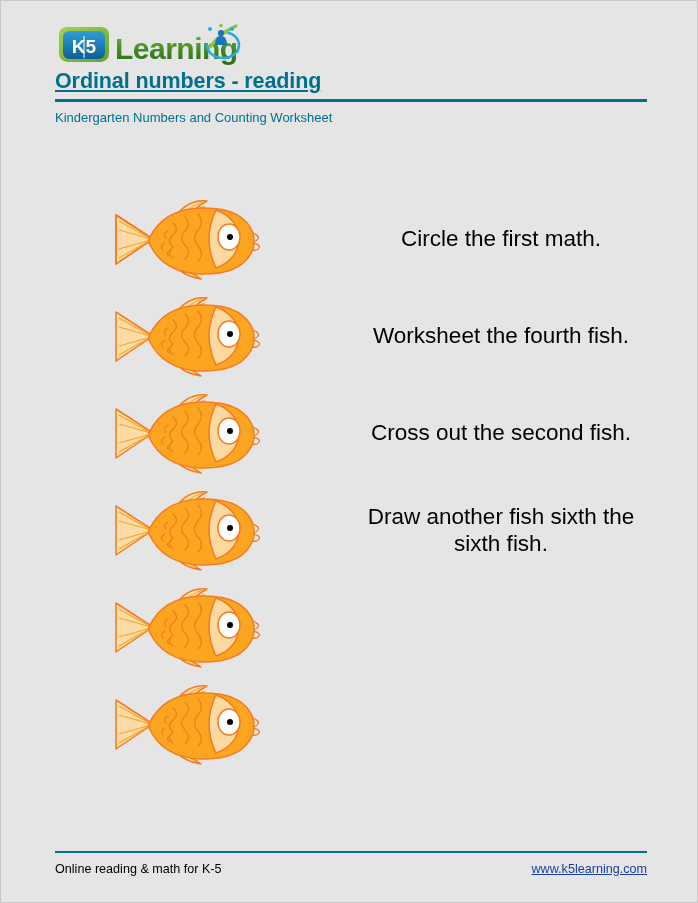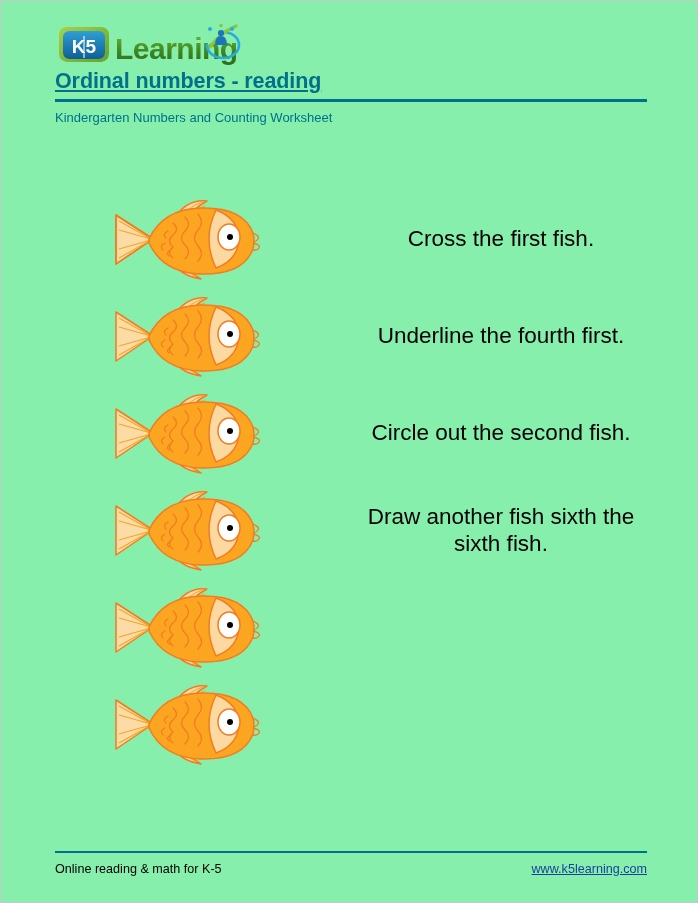--- a/index.html
+++ b/index.html
@@ -7,21 +7,21 @@
     padding: 0;
     background: #ffffff;
   }
   body {
     font-family: "Liberation Sans", sans-serif;
   }
   .page {
     position: relative;
     width: 698px;
     height: 903px;
-    background: #86efac;
+    background: #e5e5e5;
     border: 1px solid #c8c8c8;
     box-sizing: border-box;
     overflow: hidden;
   }
 
   
   .header {
     position: absolute;
     left: 54px;
     top: 22px;
@@ -184,75 +184,75 @@
             <circle cx="117" cy="40" r="3" fill="#000000" stroke="none"></circle>
           </g>
           <g fill="none" stroke="#f47b20" stroke-width="1.2" stroke-linecap="round">
             <path d="M72 20 q7 7 0 14 q-7 7 0 14 q7 7 0 14"></path>
             <path d="M85 17 q7 8 0 16 q-7 8 0 16 q7 8 0 15"></path>
             <path d="M60 26 q7 6 0 12 q-7 6 0 12 q-7 6 0 11"></path>
             <path d="M55 34 q-6 3 -2 7 M52 46 q-6 3 -2 7 M58 53 q-6 3 -2 6"></path>
           </g>
         </svg>
       </div>
-      <div class="instr-cell">Cross the first fish.</div>
-    </div>
-
-    <div class="row">
-      <div class="fish-cell">
-        <svg width="152" height="86" viewBox="0 0 152 86">
-          <g stroke="#f47b20" stroke-width="1.5" stroke-linejoin="round">
-            <path d="M3 18 L40 42 L3 67 Z" fill="#fbdba6"></path>
-            <path d="M6 24 L38 42 M6 33 L38 42 M6 52 L38 43 M6 61 L38 43" stroke="#f6a623" stroke-width="1.1" fill="none"></path>
-            <path d="M60 24 q12 -22 34 -20 q-16 8 -22 24 z" fill="#fbdba6"></path>
-            <path d="M68 20 q10 -12 22 -15 M72 23 q10 -11 20 -14 M76 26 q9 -9 18 -12" stroke="#f6a623" stroke-width="1" fill="none"></path>
-            <path d="M60 62 q4 16 28 20 q-18 -10 -20 -21 z" fill="#fbdba6"></path>
-            <path d="M66 66 q8 10 18 14 M70 66 q7 9 15 13" stroke="#f6a623" stroke-width="1" fill="none"></path>
-            <path d="M36 42 q14 -30 52 -31 q42 -1 52 25 q2 8 0 16 q-10 26 -52 25 q-38 -1 -52 -31 z" fill="#fca521"></path>
-            <path d="M103 13 q22 8 23 29 q-1 21 -23 29 q-14 -29 0 -58 z" fill="#fbd9a0"></path>
-            <path d="M140 36 q7 3 5 6 q-2 3 -5 3 M140 46 q8 2 6 5 q-2 3 -6 2" fill="none" stroke="#f47b20" stroke-width="1.3"></path>
-            <ellipse cx="116" cy="40" rx="11" ry="13" fill="#ffffff"></ellipse>
-            <circle cx="117" cy="40" r="3" fill="#000000" stroke="none"></circle>
-          </g>
-          <g fill="none" stroke="#f47b20" stroke-width="1.2" stroke-linecap="round">
-            <path d="M72 20 q7 7 0 14 q-7 7 0 14 q7 7 0 14"></path>
-            <path d="M85 17 q7 8 0 16 q-7 8 0 16 q7 8 0 15"></path>
-            <path d="M60 26 q7 6 0 12 q-7 6 0 12 q-7 6 0 11"></path>
-            <path d="M55 34 q-6 3 -2 7 M52 46 q-6 3 -2 7 M58 53 q-6 3 -2 6"></path>
-          </g>
-        </svg>
-      </div>
-      <div class="instr-cell">Underline the fourth first.</div>
-    </div>
-
-    <div class="row">
-      <div class="fish-cell">
-        <svg width="152" height="86" viewBox="0 0 152 86">
-          <g stroke="#f47b20" stroke-width="1.5" stroke-linejoin="round">
-            <path d="M3 18 L40 42 L3 67 Z" fill="#fbdba6"></path>
-            <path d="M6 24 L38 42 M6 33 L38 42 M6 52 L38 43 M6 61 L38 43" stroke="#f6a623" stroke-width="1.1" fill="none"></path>
-            <path d="M60 24 q12 -22 34 -20 q-16 8 -22 24 z" fill="#fbdba6"></path>
-            <path d="M68 20 q10 -12 22 -15 M72 23 q10 -11 20 -14 M76 26 q9 -9 18 -12" stroke="#f6a623" stroke-width="1" fill="none"></path>
-            <path d="M60 62 q4 16 28 20 q-18 -10 -20 -21 z" fill="#fbdba6"></path>
-            <path d="M66 66 q8 10 18 14 M70 66 q7 9 15 13" stroke="#f6a623" stroke-width="1" fill="none"></path>
-            <path d="M36 42 q14 -30 52 -31 q42 -1 52 25 q2 8 0 16 q-10 26 -52 25 q-38 -1 -52 -31 z" fill="#fca521"></path>
-            <path d="M103 13 q22 8 23 29 q-1 21 -23 29 q-14 -29 0 -58 z" fill="#fbd9a0"></path>
-            <path d="M140 36 q7 3 5 6 q-2 3 -5 3 M140 46 q8 2 6 5 q-2 3 -6 2" fill="none" stroke="#f47b20" stroke-width="1.3"></path>
-            <ellipse cx="116" cy="40" rx="11" ry="13" fill="#ffffff"></ellipse>
-            <circle cx="117" cy="40" r="3" fill="#000000" stroke="none"></circle>
-          </g>
-          <g fill="none" stroke="#f47b20" stroke-width="1.2" stroke-linecap="round">
-            <path d="M72 20 q7 7 0 14 q-7 7 0 14 q7 7 0 14"></path>
-            <path d="M85 17 q7 8 0 16 q-7 8 0 16 q7 8 0 15"></path>
-            <path d="M60 26 q7 6 0 12 q-7 6 0 12 q-7 6 0 11"></path>
-            <path d="M55 34 q-6 3 -2 7 M52 46 q-6 3 -2 7 M58 53 q-6 3 -2 6"></path>
-          </g>
-        </svg>
-      </div>
-      <div class="instr-cell">Circle out the second fish.</div>
+      <div class="instr-cell">Circle the first math.</div>
+    </div>
+
+    <div class="row">
+      <div class="fish-cell">
+        <svg width="152" height="86" viewBox="0 0 152 86">
+          <g stroke="#f47b20" stroke-width="1.5" stroke-linejoin="round">
+            <path d="M3 18 L40 42 L3 67 Z" fill="#fbdba6"></path>
+            <path d="M6 24 L38 42 M6 33 L38 42 M6 52 L38 43 M6 61 L38 43" stroke="#f6a623" stroke-width="1.1" fill="none"></path>
+            <path d="M60 24 q12 -22 34 -20 q-16 8 -22 24 z" fill="#fbdba6"></path>
+            <path d="M68 20 q10 -12 22 -15 M72 23 q10 -11 20 -14 M76 26 q9 -9 18 -12" stroke="#f6a623" stroke-width="1" fill="none"></path>
+            <path d="M60 62 q4 16 28 20 q-18 -10 -20 -21 z" fill="#fbdba6"></path>
+            <path d="M66 66 q8 10 18 14 M70 66 q7 9 15 13" stroke="#f6a623" stroke-width="1" fill="none"></path>
+            <path d="M36 42 q14 -30 52 -31 q42 -1 52 25 q2 8 0 16 q-10 26 -52 25 q-38 -1 -52 -31 z" fill="#fca521"></path>
+            <path d="M103 13 q22 8 23 29 q-1 21 -23 29 q-14 -29 0 -58 z" fill="#fbd9a0"></path>
+            <path d="M140 36 q7 3 5 6 q-2 3 -5 3 M140 46 q8 2 6 5 q-2 3 -6 2" fill="none" stroke="#f47b20" stroke-width="1.3"></path>
+            <ellipse cx="116" cy="40" rx="11" ry="13" fill="#ffffff"></ellipse>
+            <circle cx="117" cy="40" r="3" fill="#000000" stroke="none"></circle>
+          </g>
+          <g fill="none" stroke="#f47b20" stroke-width="1.2" stroke-linecap="round">
+            <path d="M72 20 q7 7 0 14 q-7 7 0 14 q7 7 0 14"></path>
+            <path d="M85 17 q7 8 0 16 q-7 8 0 16 q7 8 0 15"></path>
+            <path d="M60 26 q7 6 0 12 q-7 6 0 12 q-7 6 0 11"></path>
+            <path d="M55 34 q-6 3 -2 7 M52 46 q-6 3 -2 7 M58 53 q-6 3 -2 6"></path>
+          </g>
+        </svg>
+      </div>
+      <div class="instr-cell">Worksheet the fourth fish.</div>
+    </div>
+
+    <div class="row">
+      <div class="fish-cell">
+        <svg width="152" height="86" viewBox="0 0 152 86">
+          <g stroke="#f47b20" stroke-width="1.5" stroke-linejoin="round">
+            <path d="M3 18 L40 42 L3 67 Z" fill="#fbdba6"></path>
+            <path d="M6 24 L38 42 M6 33 L38 42 M6 52 L38 43 M6 61 L38 43" stroke="#f6a623" stroke-width="1.1" fill="none"></path>
+            <path d="M60 24 q12 -22 34 -20 q-16 8 -22 24 z" fill="#fbdba6"></path>
+            <path d="M68 20 q10 -12 22 -15 M72 23 q10 -11 20 -14 M76 26 q9 -9 18 -12" stroke="#f6a623" stroke-width="1" fill="none"></path>
+            <path d="M60 62 q4 16 28 20 q-18 -10 -20 -21 z" fill="#fbdba6"></path>
+            <path d="M66 66 q8 10 18 14 M70 66 q7 9 15 13" stroke="#f6a623" stroke-width="1" fill="none"></path>
+            <path d="M36 42 q14 -30 52 -31 q42 -1 52 25 q2 8 0 16 q-10 26 -52 25 q-38 -1 -52 -31 z" fill="#fca521"></path>
+            <path d="M103 13 q22 8 23 29 q-1 21 -23 29 q-14 -29 0 -58 z" fill="#fbd9a0"></path>
+            <path d="M140 36 q7 3 5 6 q-2 3 -5 3 M140 46 q8 2 6 5 q-2 3 -6 2" fill="none" stroke="#f47b20" stroke-width="1.3"></path>
+            <ellipse cx="116" cy="40" rx="11" ry="13" fill="#ffffff"></ellipse>
+            <circle cx="117" cy="40" r="3" fill="#000000" stroke="none"></circle>
+          </g>
+          <g fill="none" stroke="#f47b20" stroke-width="1.2" stroke-linecap="round">
+            <path d="M72 20 q7 7 0 14 q-7 7 0 14 q7 7 0 14"></path>
+            <path d="M85 17 q7 8 0 16 q-7 8 0 16 q7 8 0 15"></path>
+            <path d="M60 26 q7 6 0 12 q-7 6 0 12 q-7 6 0 11"></path>
+            <path d="M55 34 q-6 3 -2 7 M52 46 q-6 3 -2 7 M58 53 q-6 3 -2 6"></path>
+          </g>
+        </svg>
+      </div>
+      <div class="instr-cell">Cross out the second fish.</div>
     </div>
 
     <div class="row">
       <div class="fish-cell">
         <svg width="152" height="86" viewBox="0 0 152 86">
           <g stroke="#f47b20" stroke-width="1.5" stroke-linejoin="round">
             <path d="M3 18 L40 42 L3 67 Z" fill="#fbdba6"></path>
             <path d="M6 24 L38 42 M6 33 L38 42 M6 52 L38 43 M6 61 L38 43" stroke="#f6a623" stroke-width="1.1" fill="none"></path>
             <path d="M60 24 q12 -22 34 -20 q-16 8 -22 24 z" fill="#fbdba6"></path>
             <path d="M68 20 q10 -12 22 -15 M72 23 q10 -11 20 -14 M76 26 q9 -9 18 -12" stroke="#f6a623" stroke-width="1" fill="none"></path>

